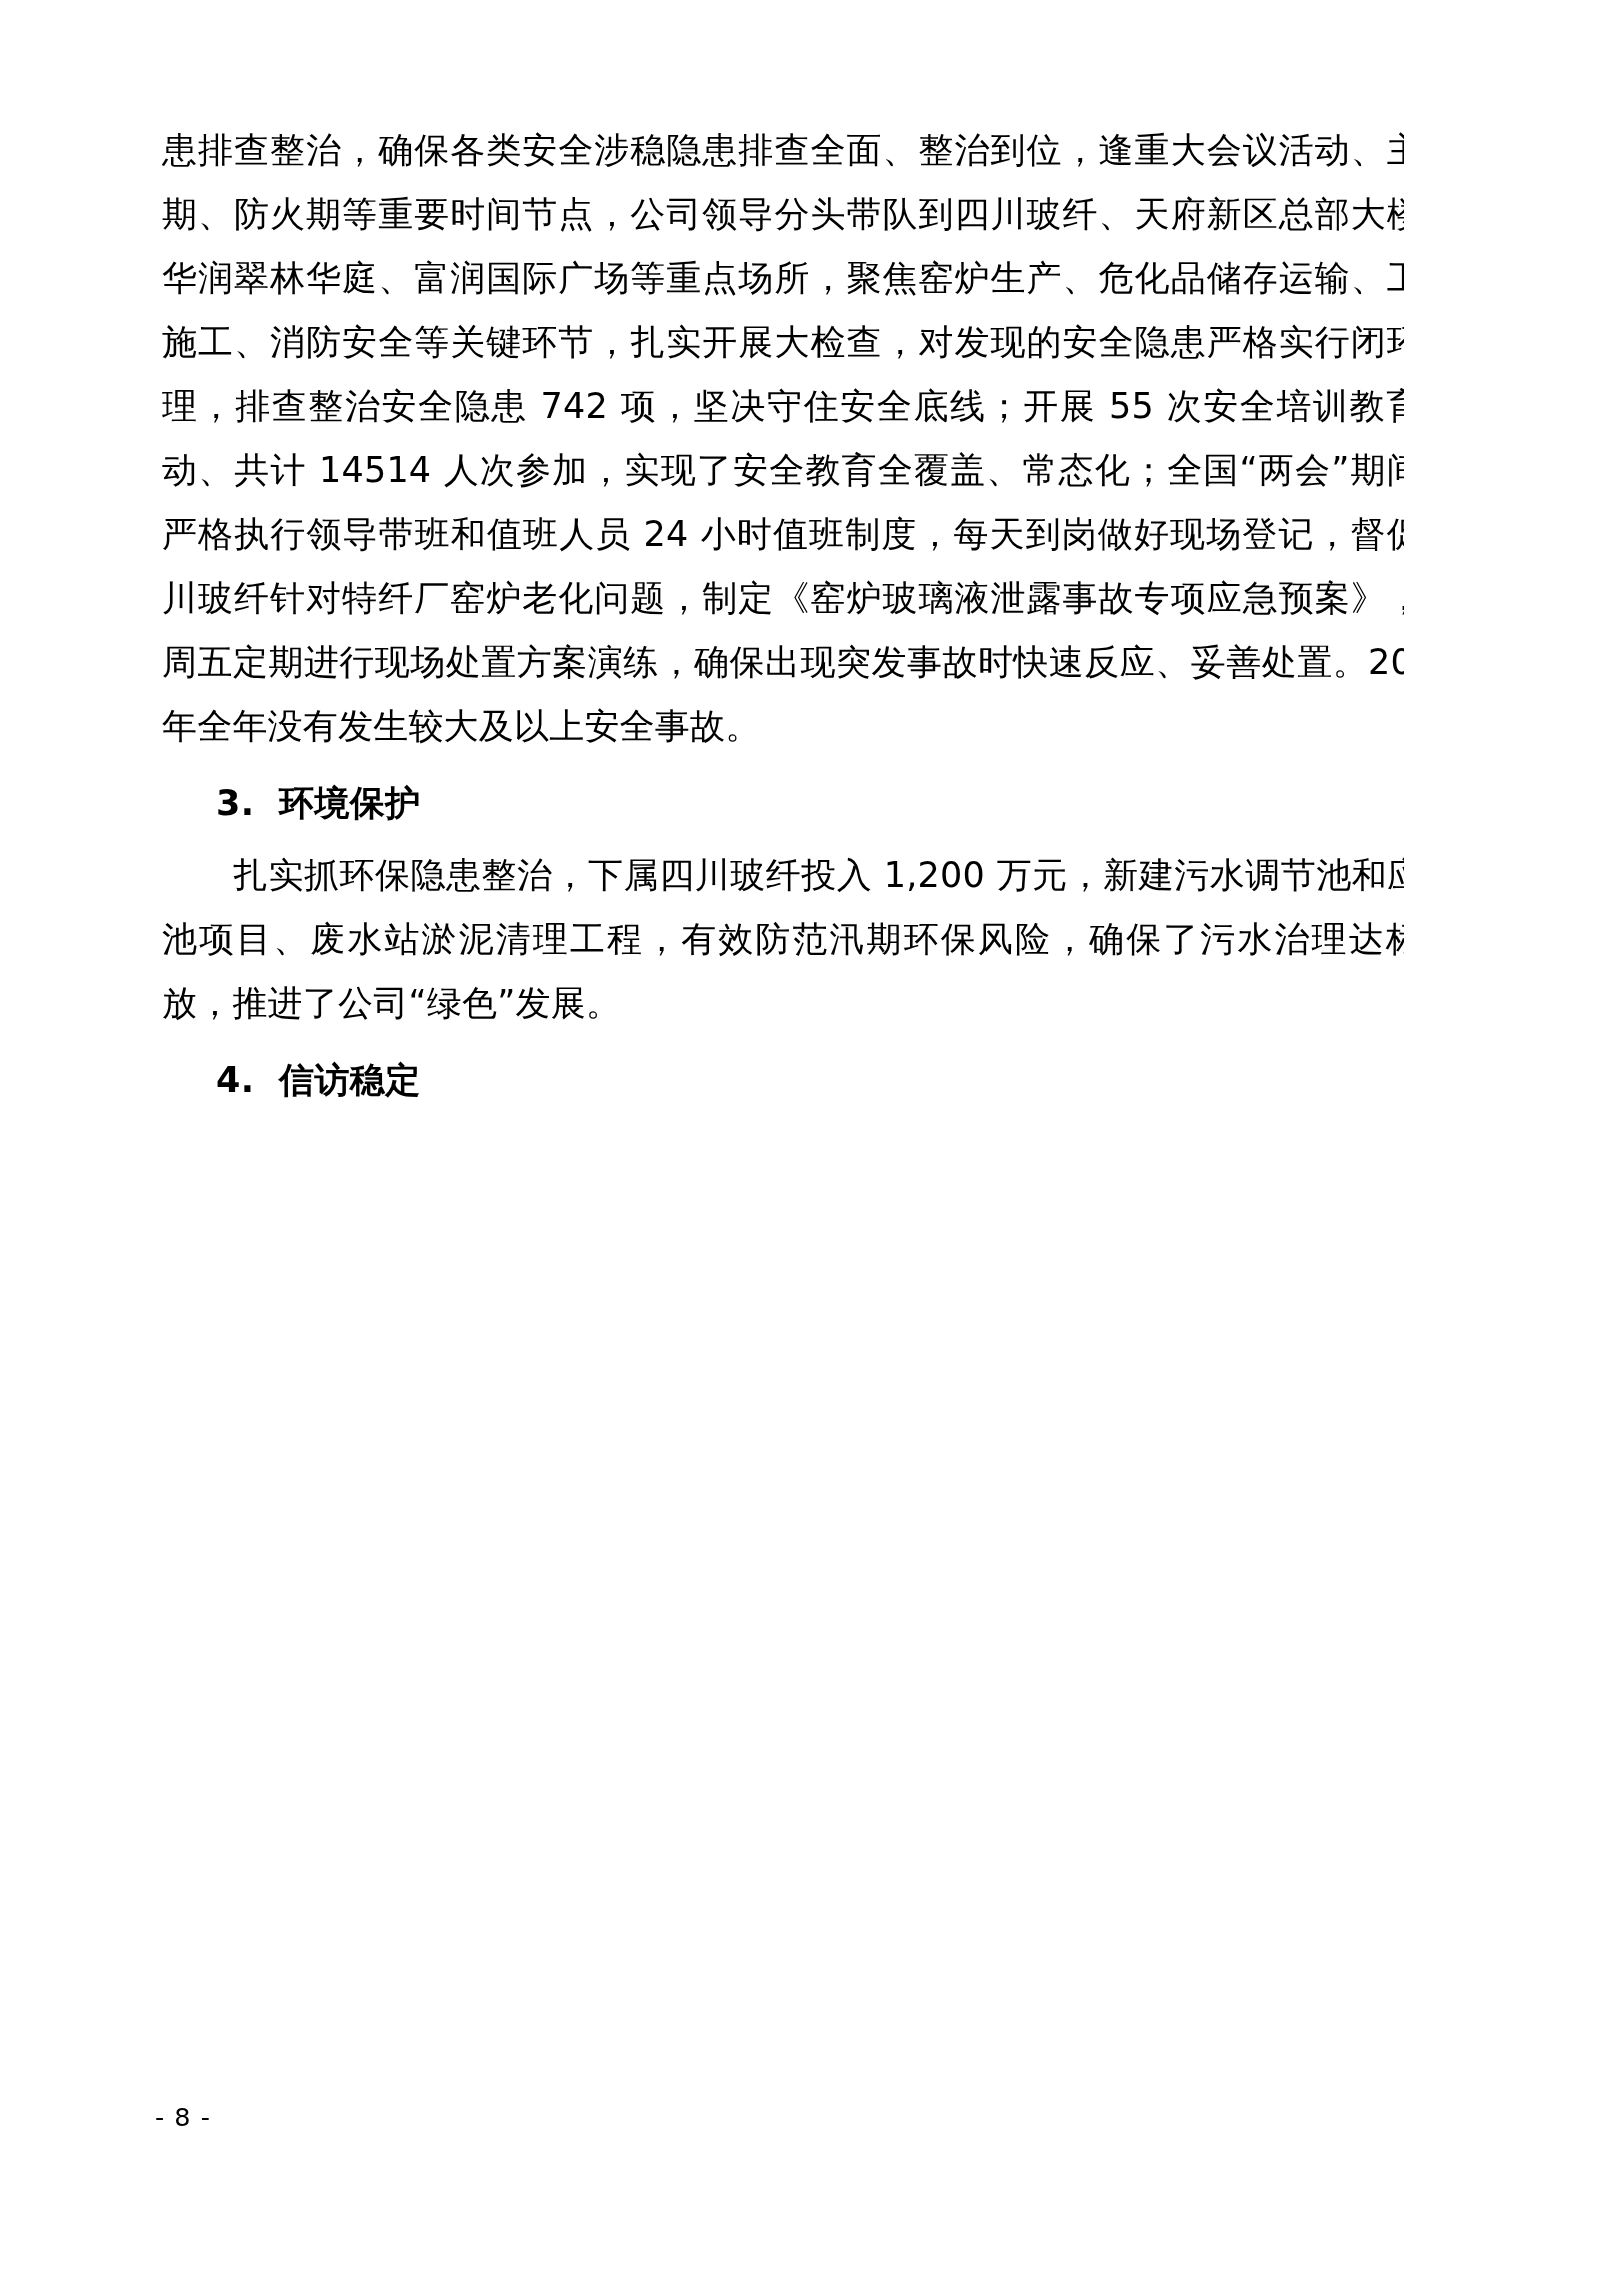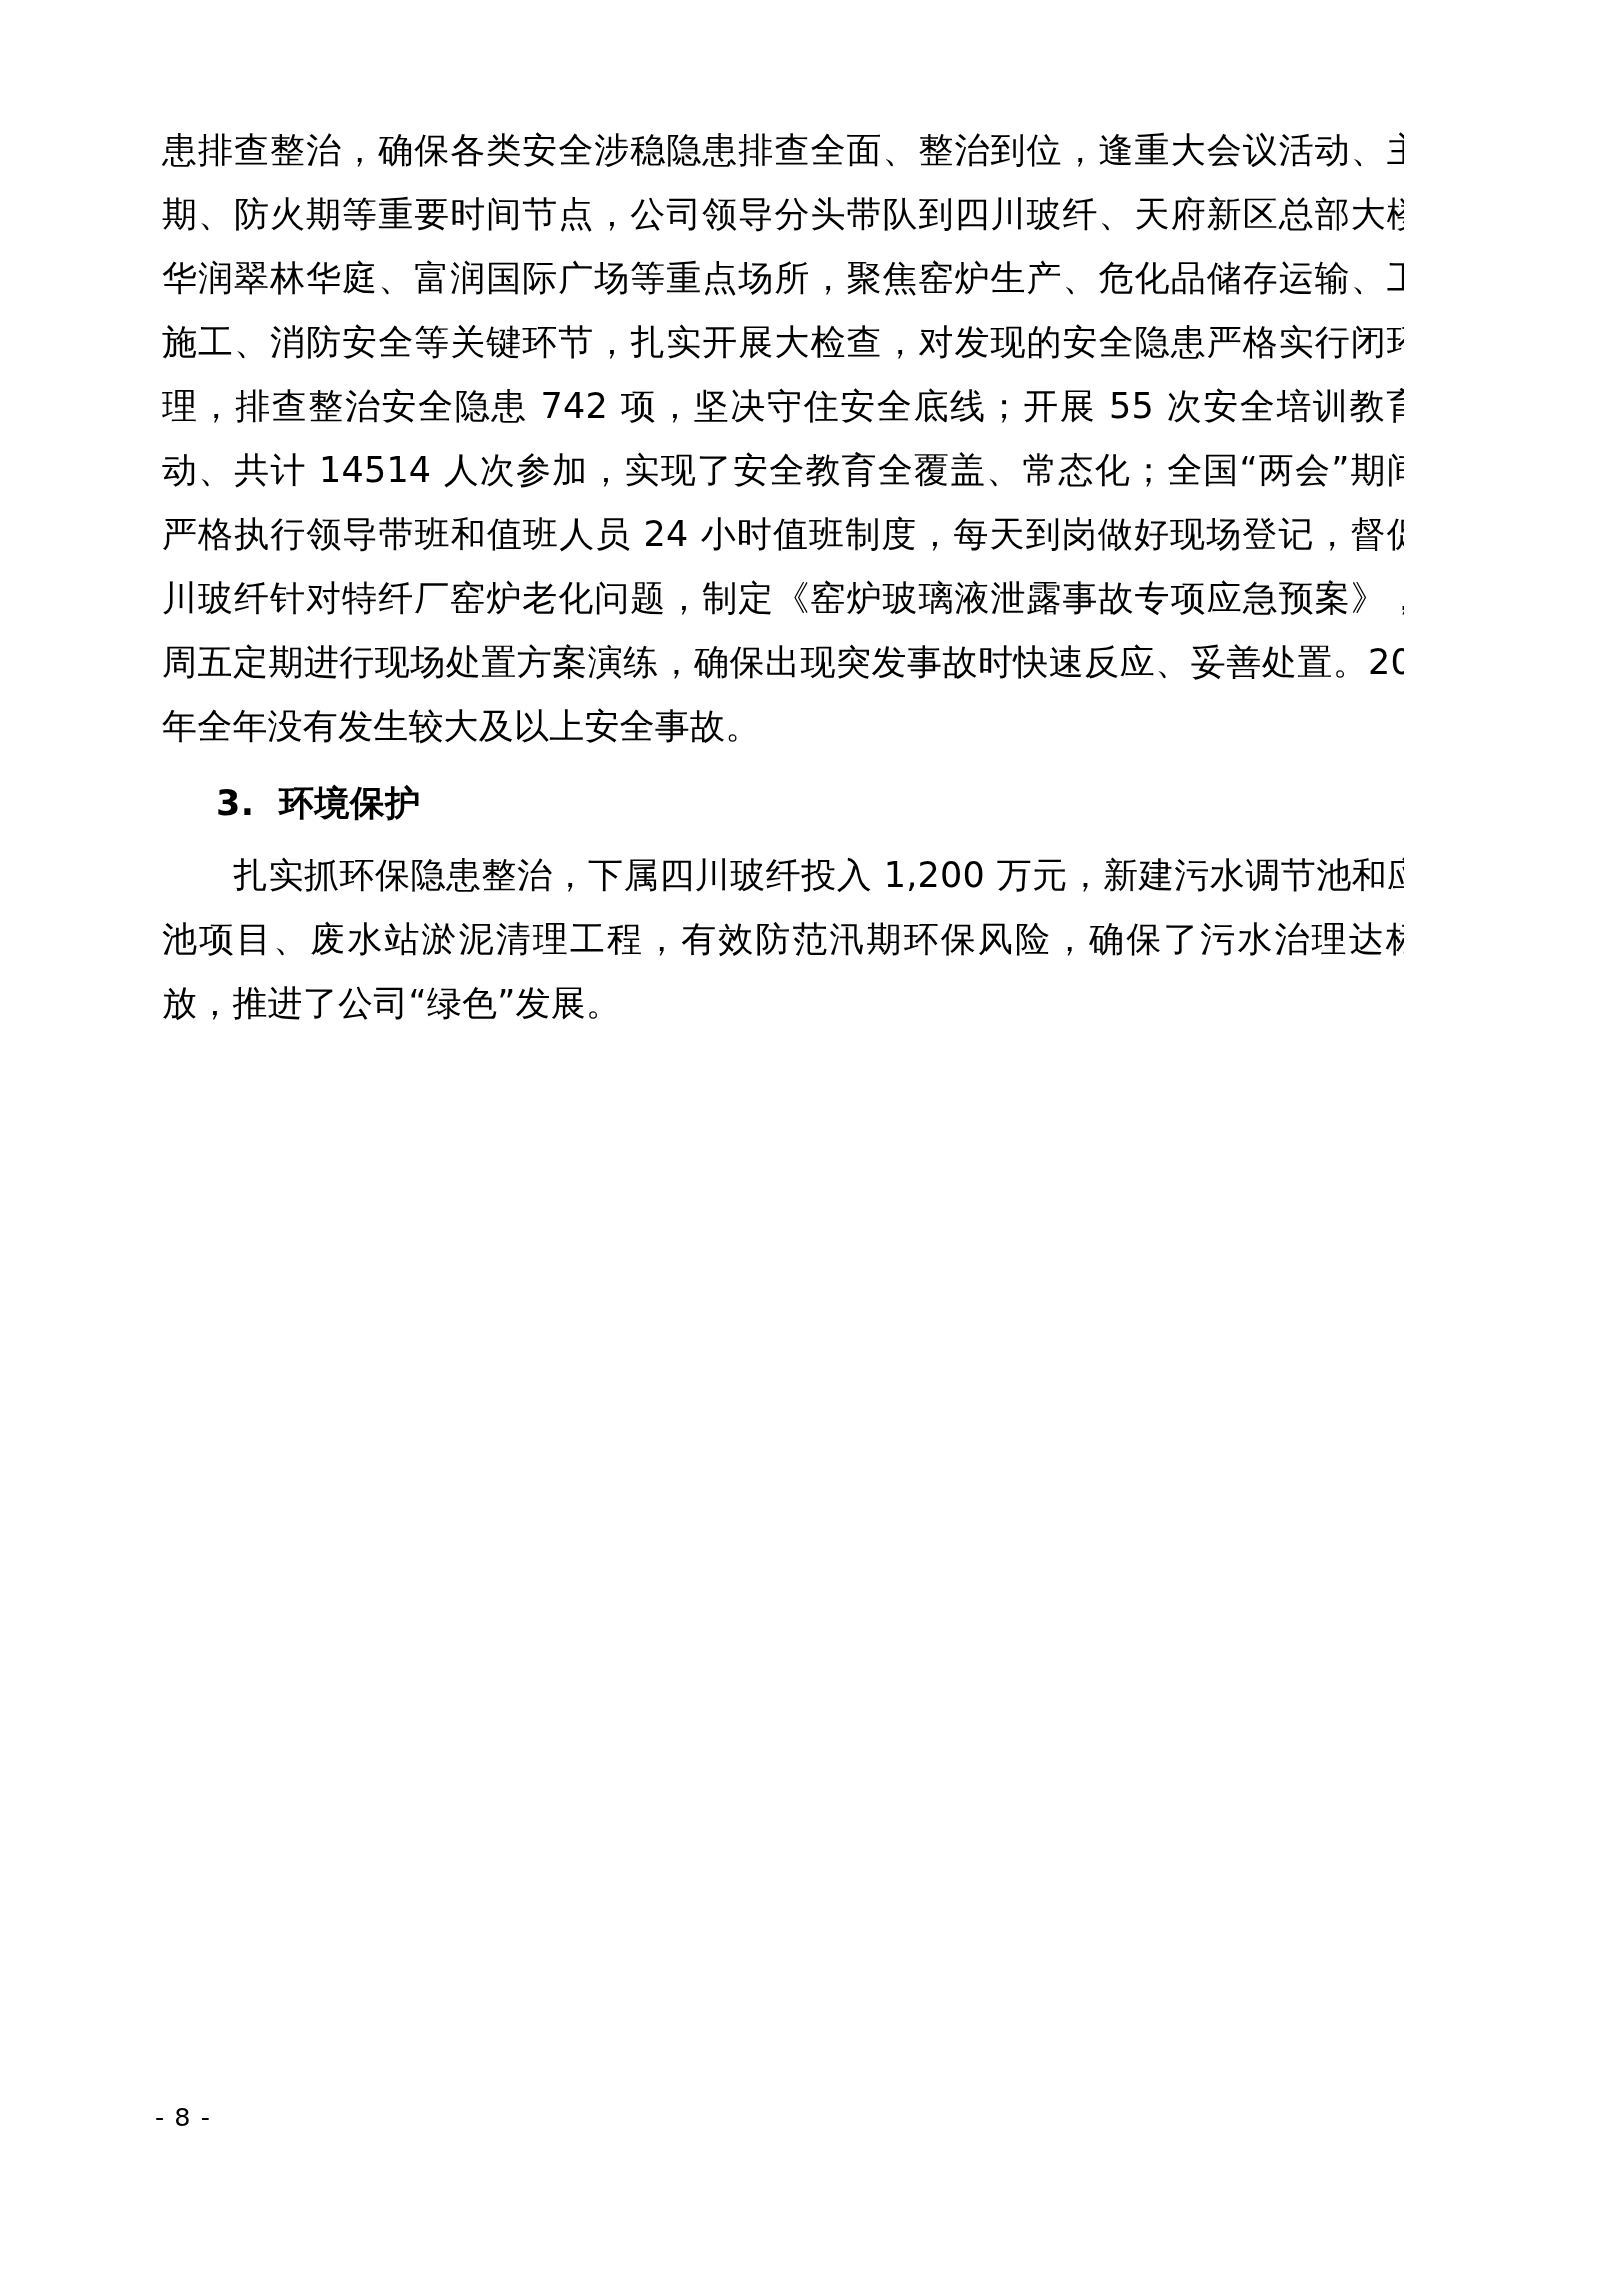--- a/index.html
+++ b/index.html
@@ -84,20 +84,23 @@
     <div class="spacer-sm"></div>
 
     <div class="heading sub">
       <span class="num">3.</span><span>环境保护</span>
     </div>
 
     <p class="para indent">扎实抓环保隐患整治，下属四川玻纤投入 1,200 万元，新建污水调节池和应急池项目、废水站淤泥清理工程，有效防范汛期环保风险，确保了污水治理达标排放，推进了公司“绿色”发展。</p>
 
     <div class="spacer-sm"></div>
 
+    <div class="heading sub">
+      <span class="num">4.</span><span>信访稳定</span>
+    </div>
 
 
 
 
   </div>
 
   <div id="page-number">- 8 -</div>
 
 </div>
 

